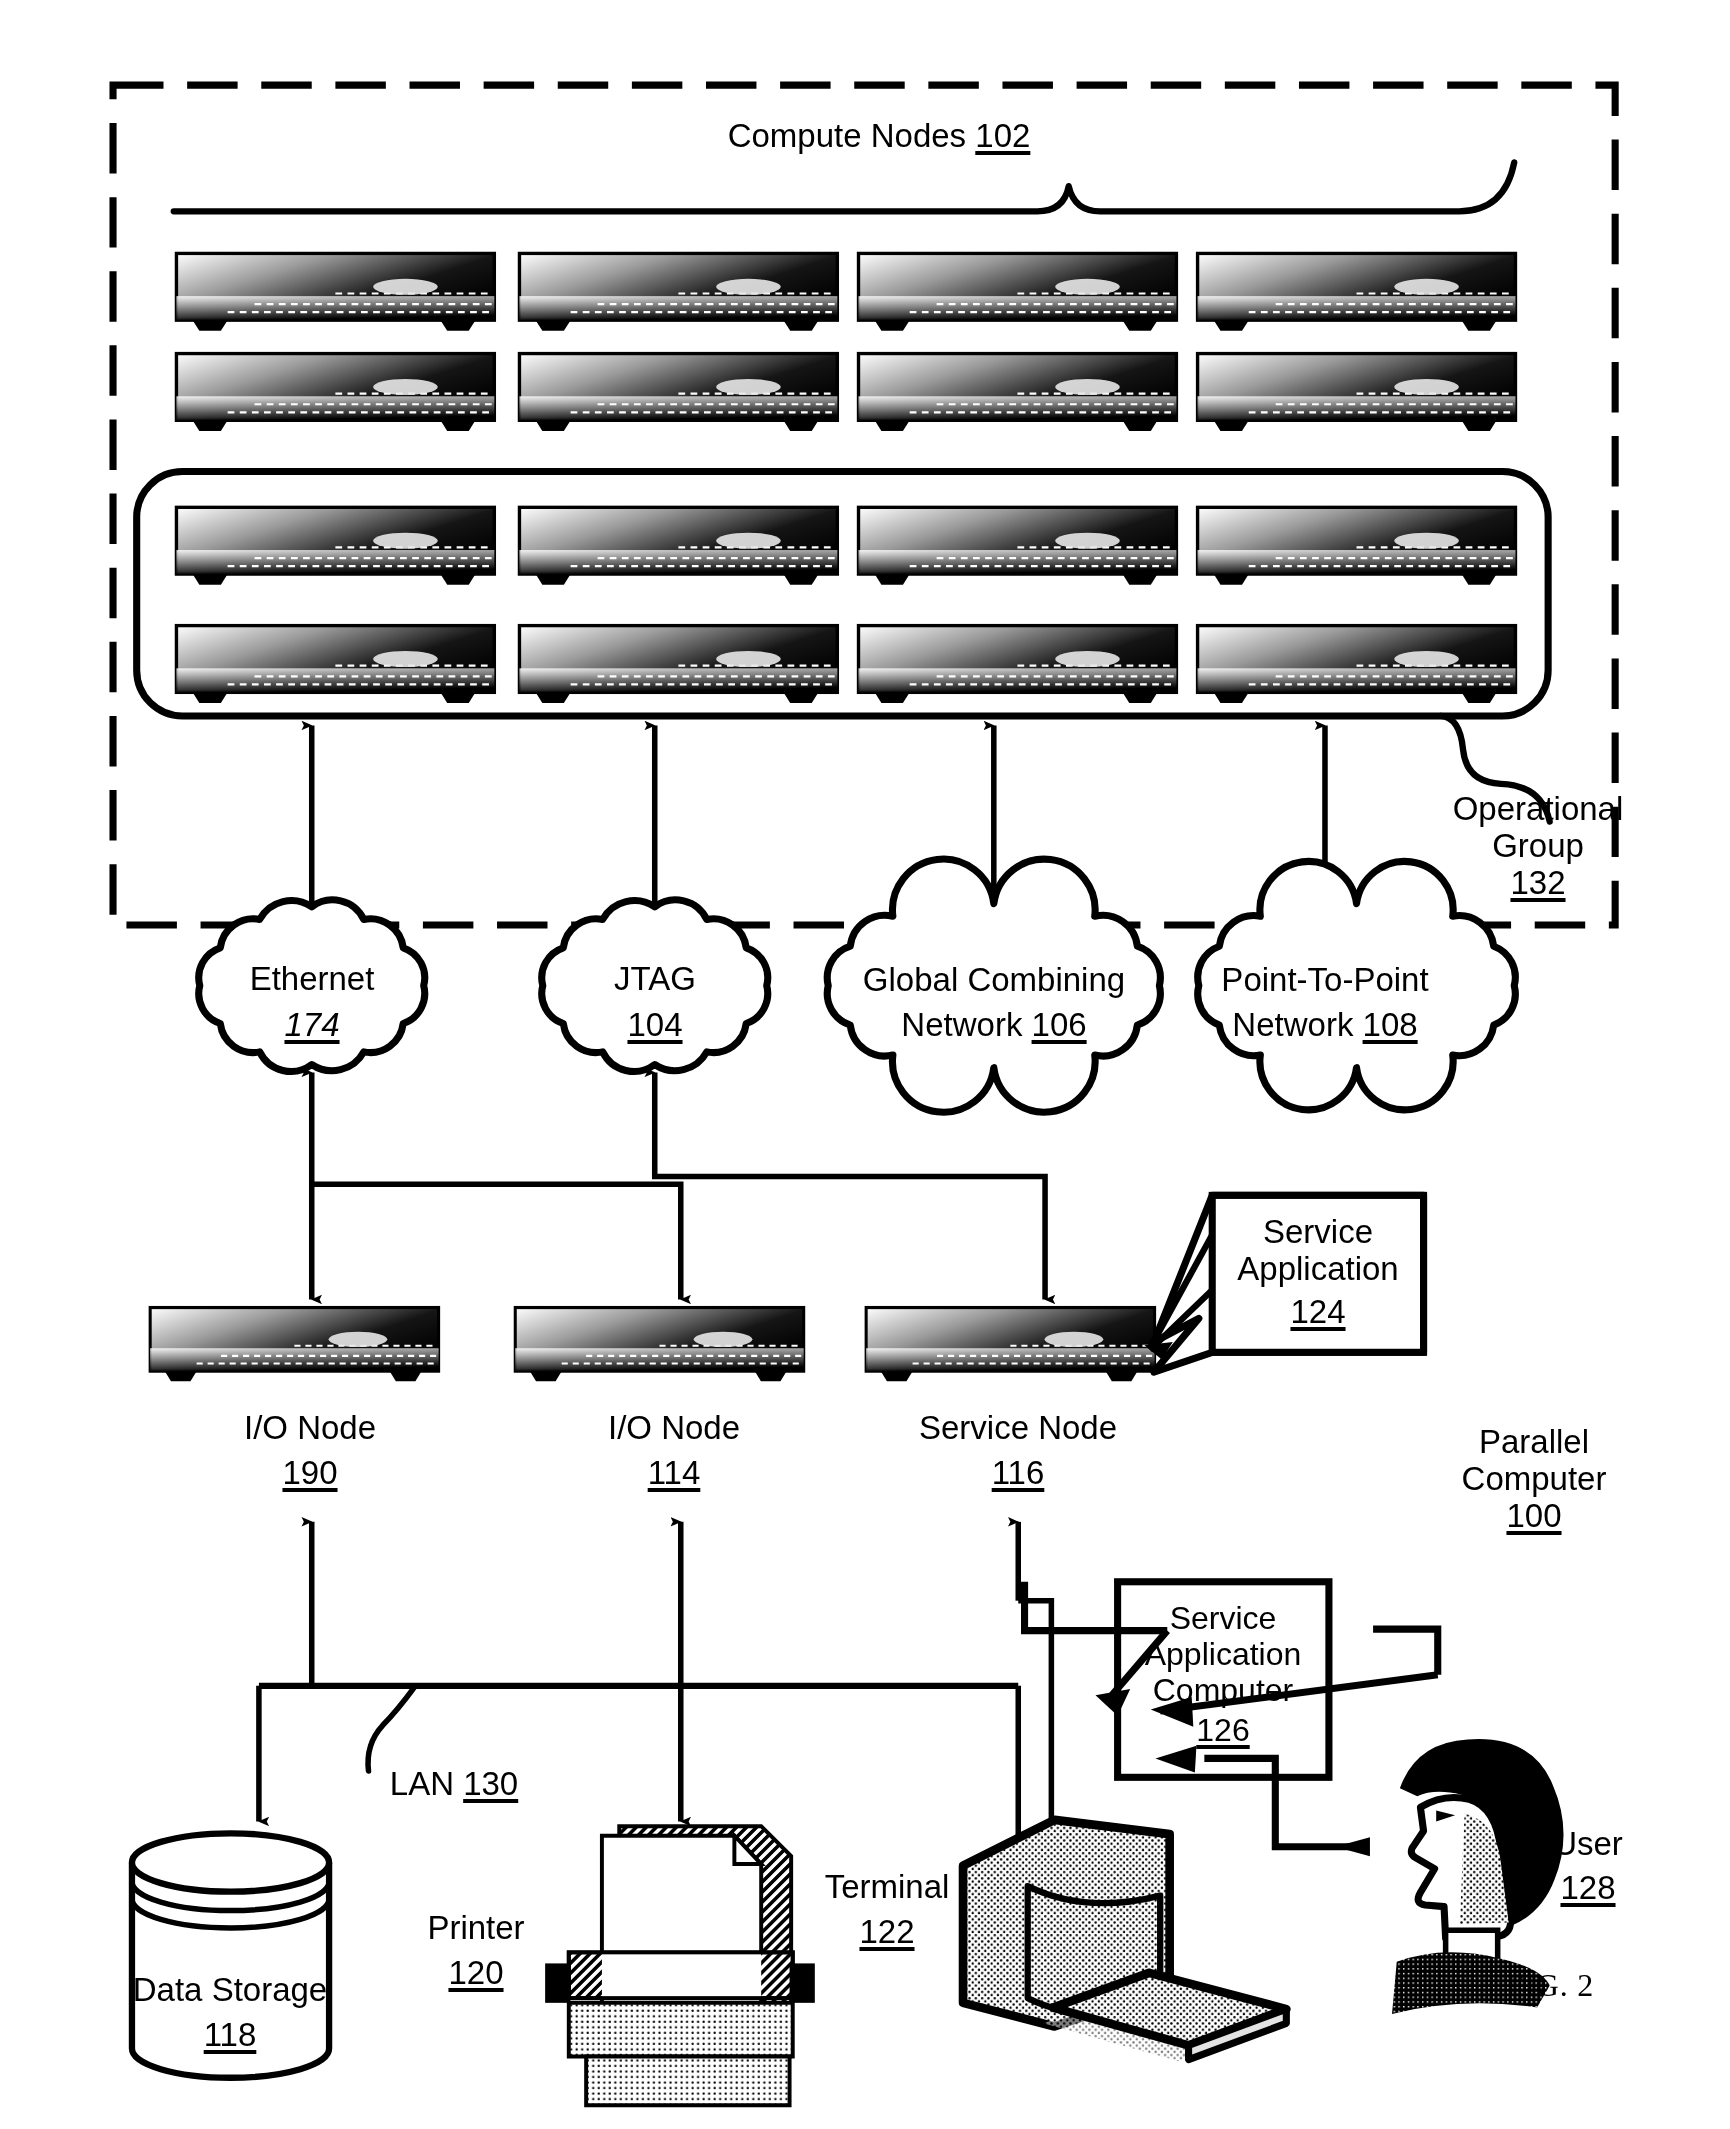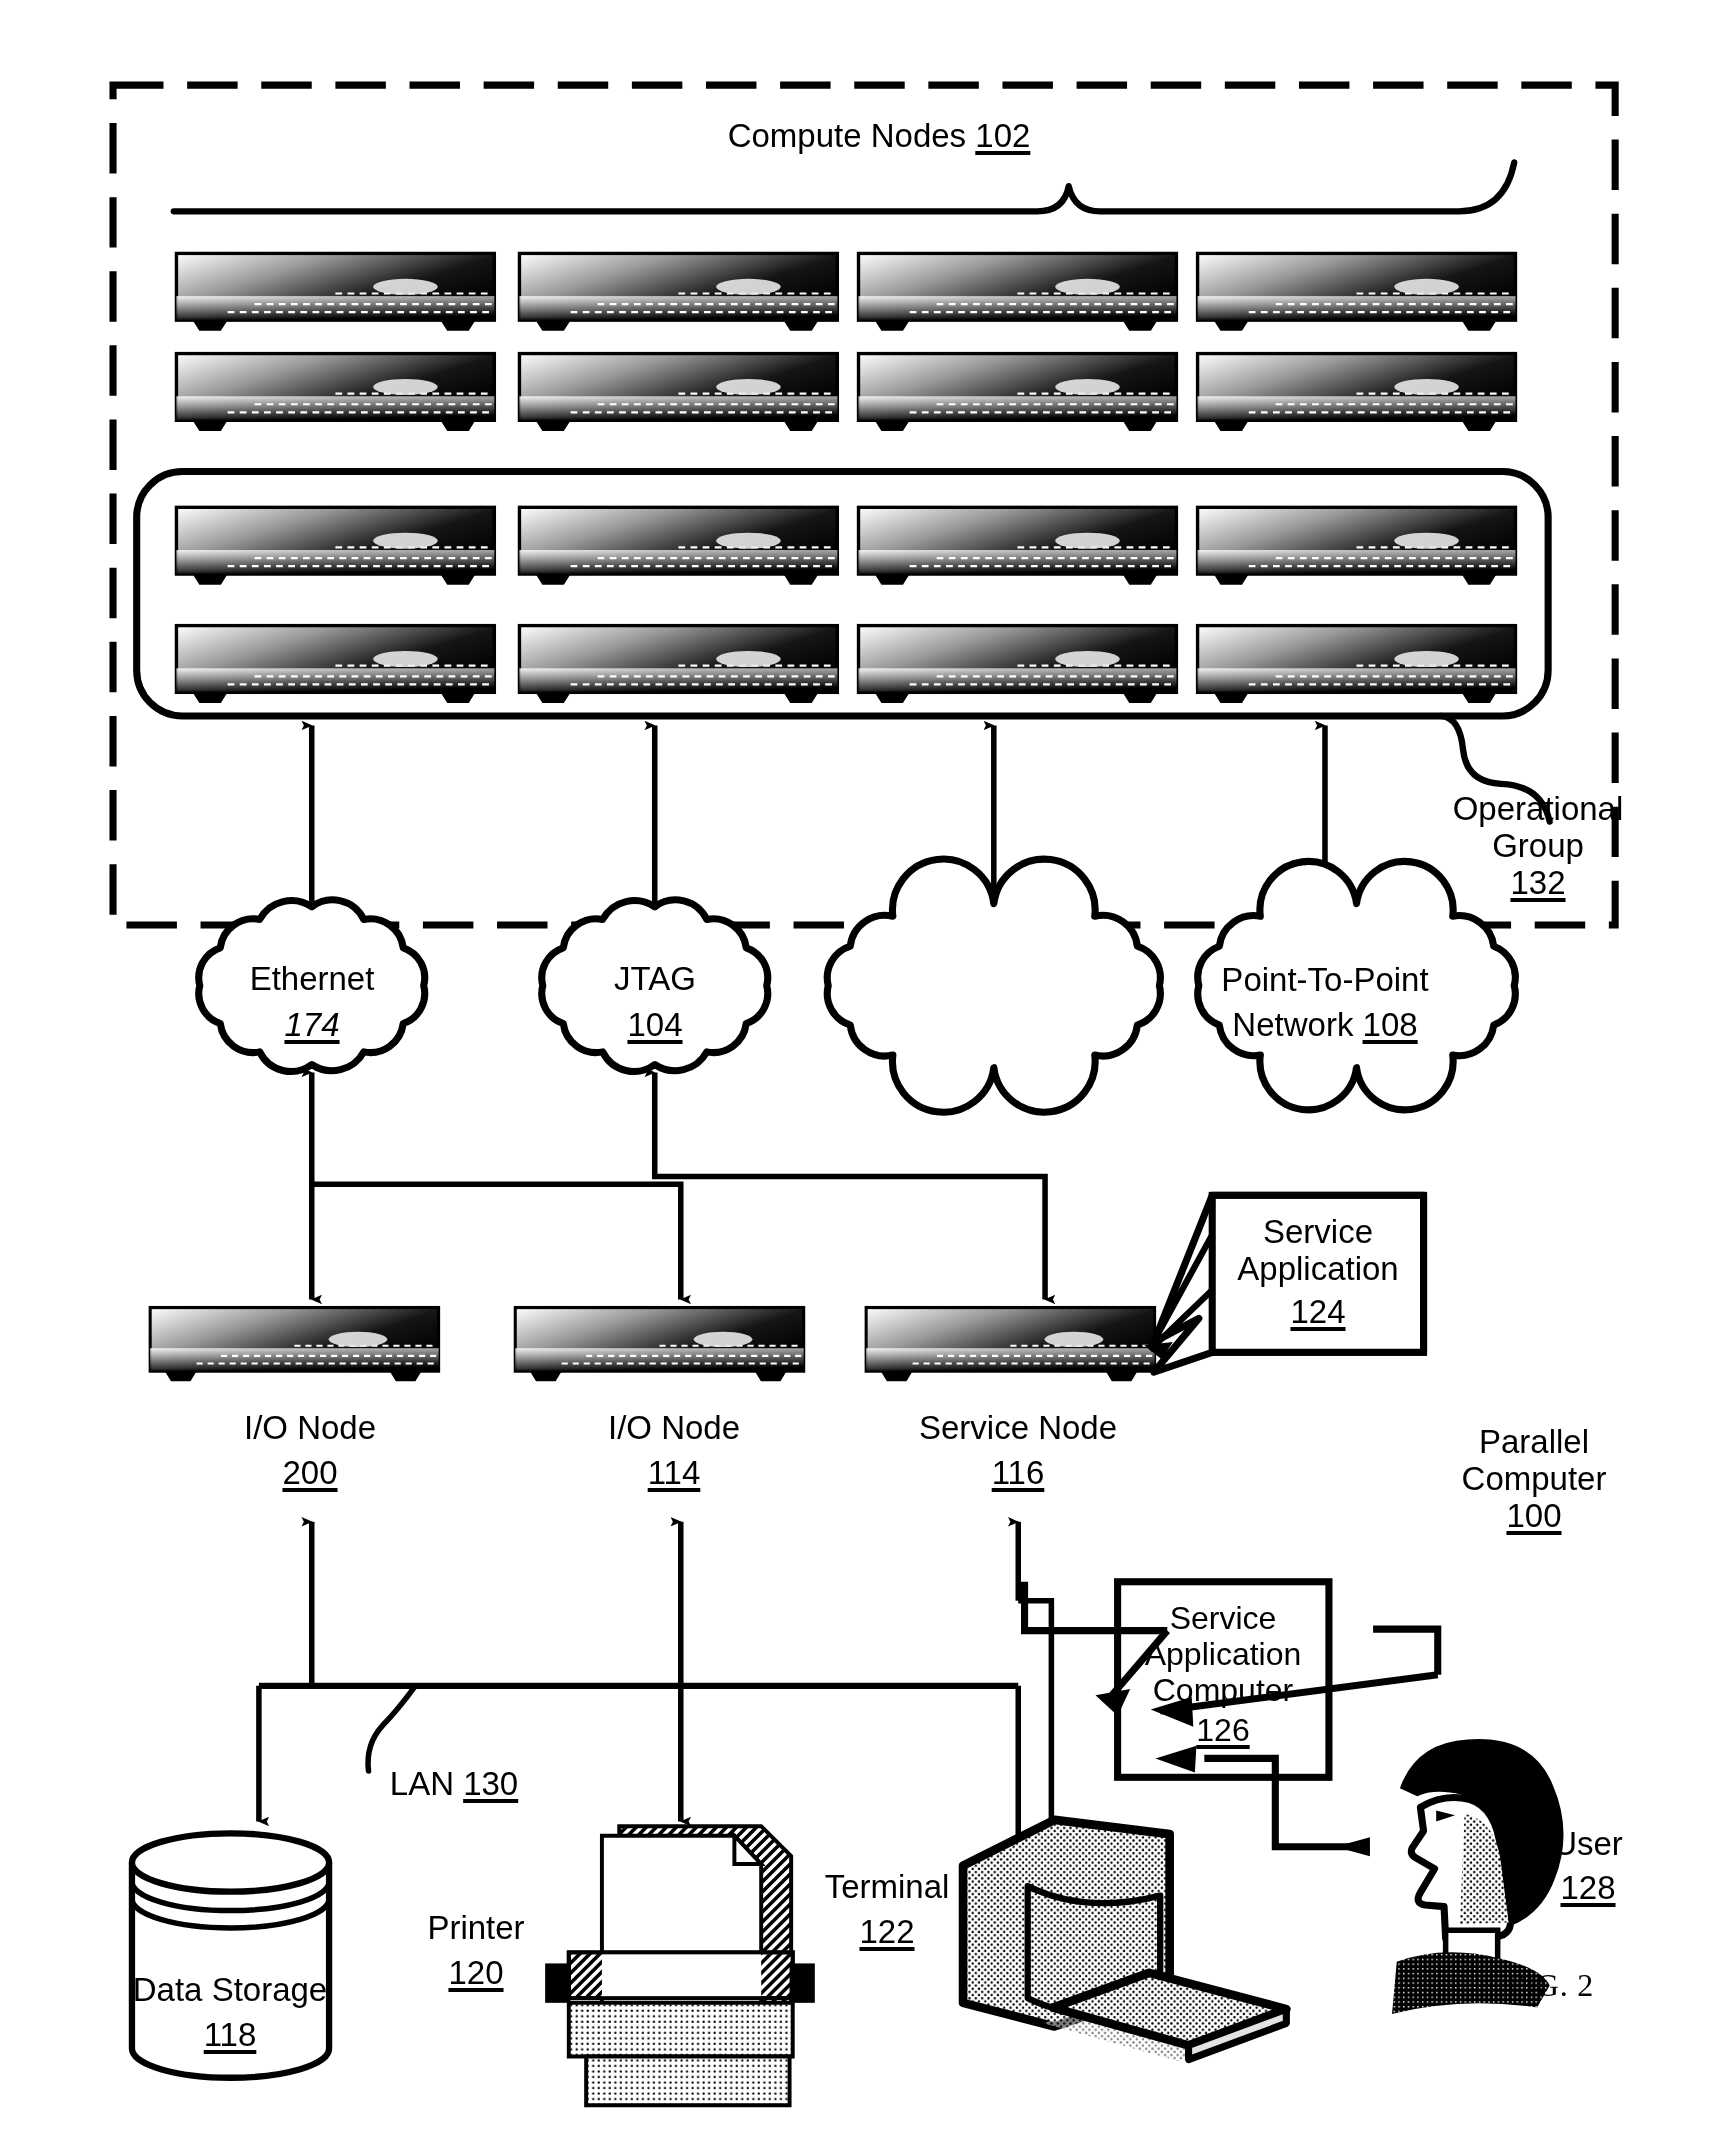--- a/index.html
+++ b/index.html
@@ -311,32 +311,39 @@
   <div class="lbl" style="left:300px;top:961px;transform:translateX(-50%);font-size:33px;">
     <div>Ethernet</div>
     <div class="u" style="display:inline-block;margin-top:9.5px;font-style:italic;">174</div>
   </div>
 
   <div class="lbl" style="left:643px;top:961px;transform:translateX(-50%);font-size:33px;">
     <div>JTAG</div>
     <div class="u" style="display:inline-block;margin-top:9.5px;">104</div>
   </div>
 
+  <div class="lbl" style="left:982px;top:962px;transform:translateX(-50%);font-size:33px;">
+    <div>Global Combining</div>
+    <div style="margin-top:8px;">
+      <span>Network</span>
+      <span class="u">106</span>
+    </div>
+  </div>
 
   <div class="lbl" style="left:1313px;top:962px;transform:translateX(-50%);font-size:33px;">
     <div>Point-To-Point</div>
     <div style="margin-top:8px;">
       <span>Network</span>
       <span class="u">108</span>
     </div>
   </div>
 
   <div class="lbl" style="left:298px;top:1410px;transform:translateX(-50%);font-size:33px;">
     <div>I/O Node</div>
-    <div class="u" style="display:inline-block;margin-top:8px;">200</div>
+    <div class="u" style="display:inline-block;margin-top:8px;">190</div>
   </div>
 
   <div class="lbl" style="left:662px;top:1410px;transform:translateX(-50%);font-size:33px;">
     <div>I/O Node</div>
     <div class="u" style="display:inline-block;margin-top:8px;">114</div>
   </div>
 
   <div class="lbl" style="left:1006px;top:1410px;transform:translateX(-50%);font-size:33px;">
     <div>Service Node</div>
     <div class="u" style="display:inline-block;margin-top:8px;">116</div>

